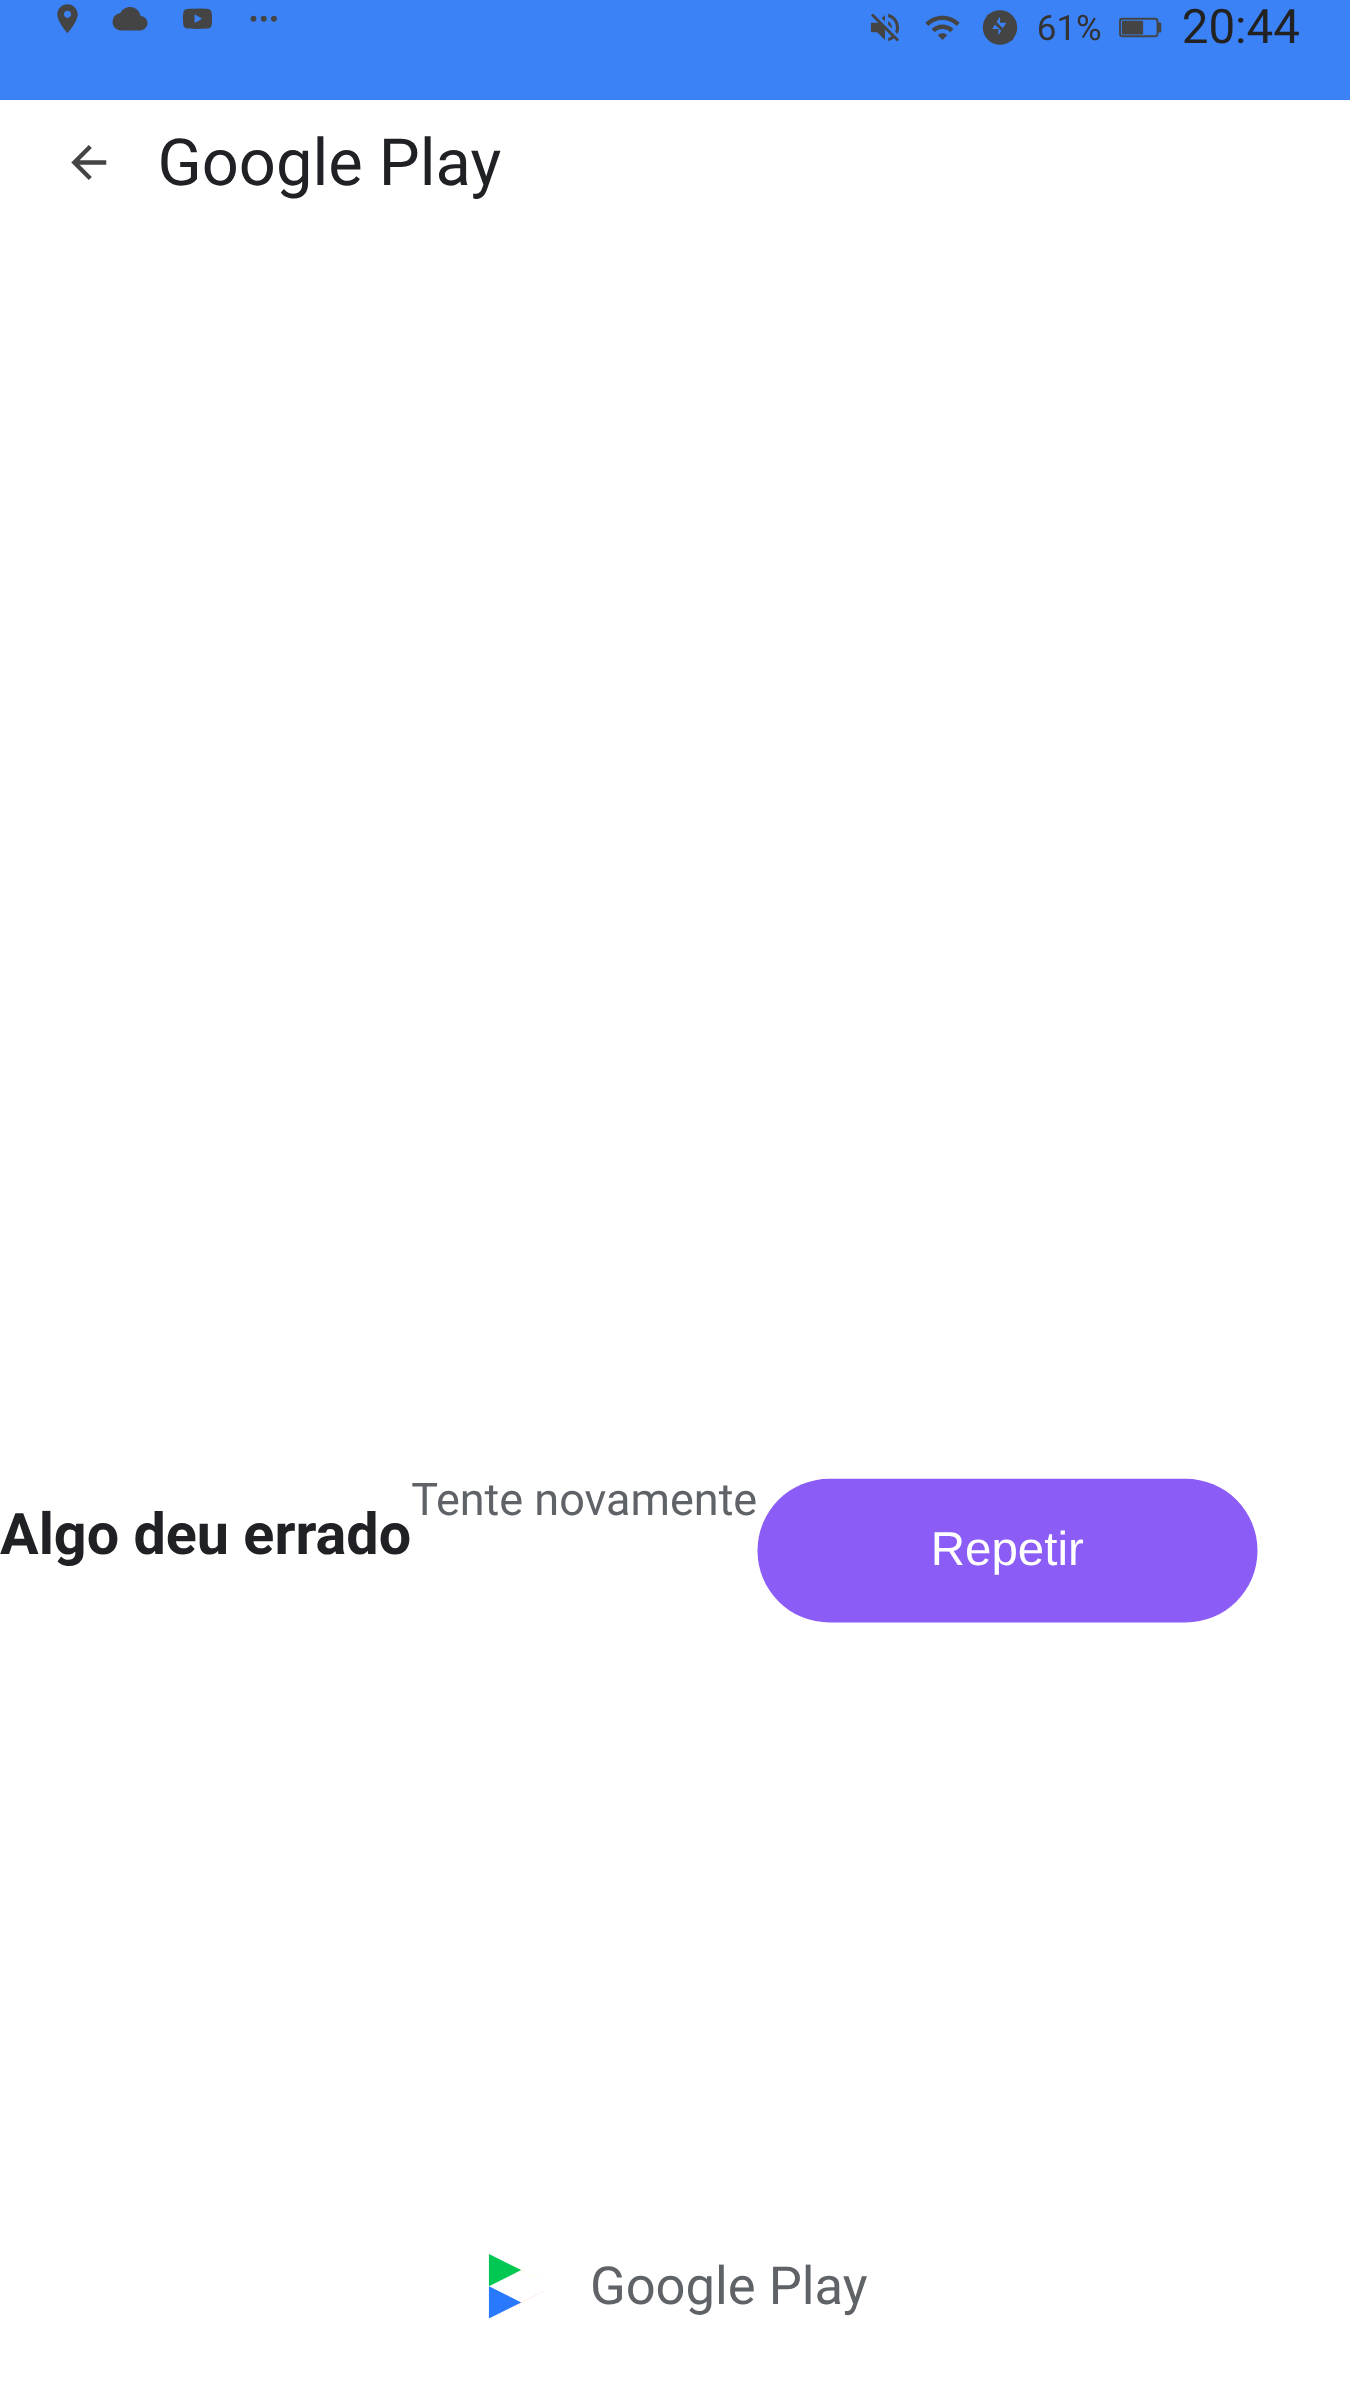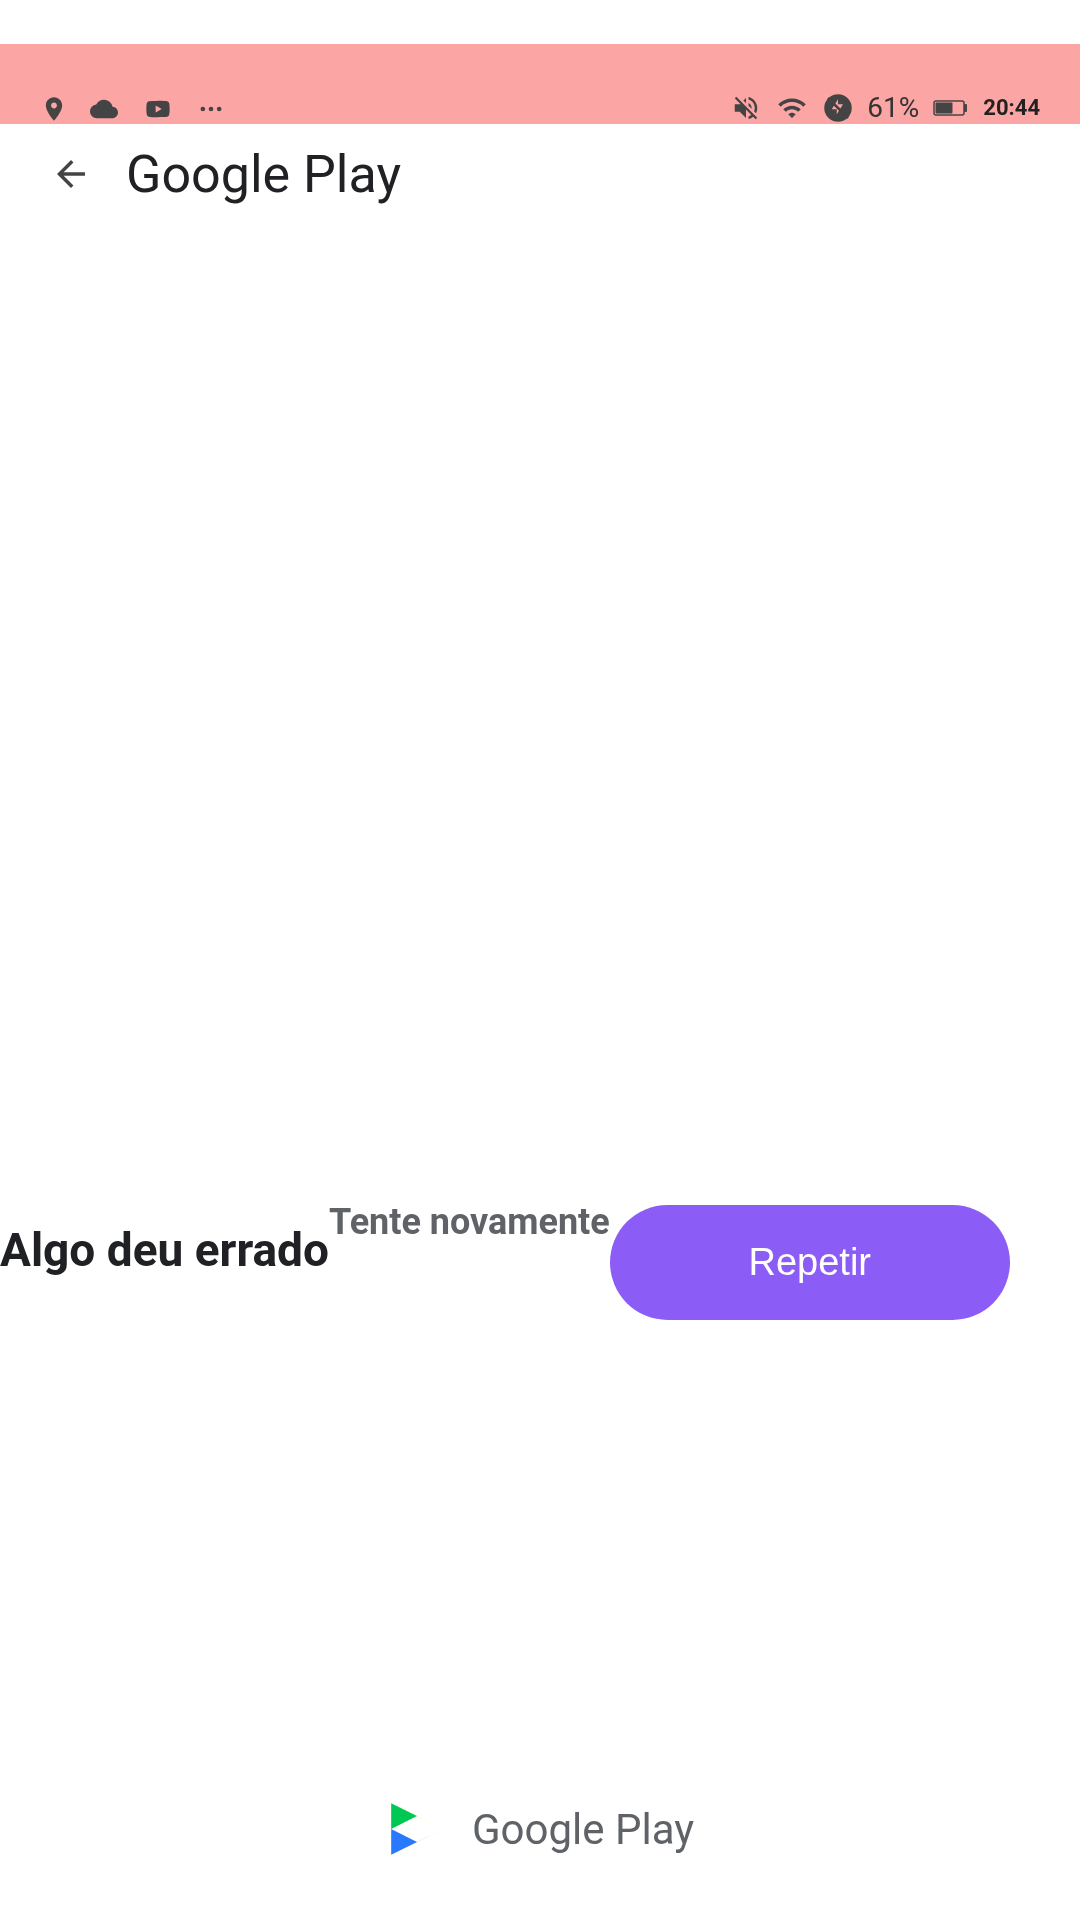--- a/index.html
+++ b/index.html
@@ -15,45 +15,44 @@
       background: #ffffff;
       font-family: 'Roboto', Arial, sans-serif;
       position: relative;
       overflow: hidden;
     }
 
     
     .status-bar {
       width: 100%;
       height: 80px;
-      background: #fca5a5;
-      display: flex;
-      align-items: flex-end;
+      background: #3b82f6;
+      display: flex;
+      align-items: flex-start;
       justify-content: space-between;
       padding: 0 40px;
-      margin-top: 44px;
     }
 
     .status-bar-left {
       display: flex;
       align-items: center;
       gap: 18px;
     }
 
     .status-bar-right {
       display: flex;
       align-items: center;
       gap: 14px;
       font-size: 28px;
       color: #333;
     }
 
     .time-text {
-      font-size: 22px;
-      font-weight: 700;
+      font-size: 38px;
+      font-weight: 400;
       color: #222;
     }
 
     
     .top-bar {
       width: 100%;
       height: 100px;
       display: flex;
       align-items: center;
       padding: 0 36px;
@@ -92,21 +91,21 @@
     .error-title {
       font-size: 46px;
       font-weight: 700;
       color: #202124;
       text-align: center;
       margin-bottom: 24px;
     }
 
     .error-subtitle {
       font-size: 36px;
-      font-weight: 700;
+      font-weight: 400;
       color: #5f6368;
       text-align: center;
       margin-bottom: 80px;
     }
 
     .retry-button {
       background: #8b5cf6;
       color: #ffffff;
       border: none;
       border-radius: 60px;

